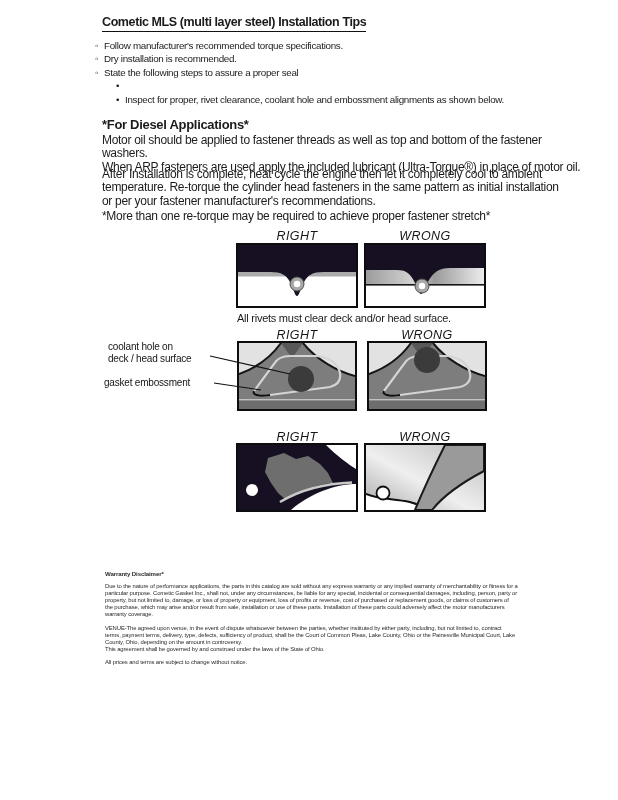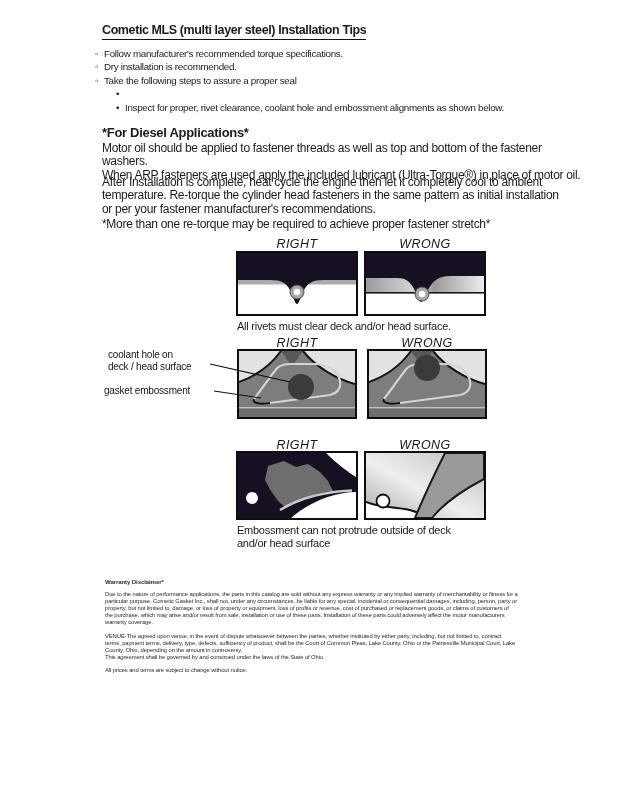--- a/index.html
+++ b/index.html
@@ -1,18 +1,18 @@
 <!DOCTYPE html>
 <html><head>
 <meta charset="utf-8">
 <style>
   html,body { margin:0; padding:0; background:#ffffff; }
   .page {
     position:relative; width:618px; height:671px; background:#ffffff;
-    font-family:"Liberation Sans", sans-serif; color:#1b1b1b; overflow:hidden;margin-top:8px;
+    font-family:"Liberation Sans", sans-serif; color:#1b1b1b; overflow:hidden;
   }
   .title {
     position:absolute; left:102px; top:15px;
     font-size:12.5px; font-weight:bold; letter-spacing:-0.4px;
     border-bottom:1.5px solid #111; padding-bottom:2px; white-space:nowrap;
   }
   .bullets { position:absolute; left:95px; top:39px; font-size:9.8px; letter-spacing:-0.3px; }
   .b-row { display:flex; line-height:13.4px; white-space:nowrap; }
   .b-row .m { width:9px; flex:0 0 9px; }
   .b-row.sub { margin-left:21px; }
@@ -45,21 +45,21 @@
     <div class="b-row">
       <span class="m">◦</span>
       <span>Follow manufacturer's recommended torque specifications.</span>
     </div>
     <div class="b-row">
       <span class="m">◦</span>
       <span>Dry installation is recommended.</span>
     </div>
     <div class="b-row">
       <span class="m">◦</span>
-      <span>Take the following steps to assure a proper seal</span>
+      <span>State the following steps to assure a proper seal</span>
     </div>
     <div class="b-row sub">
       <span class="m">•</span>
     </div>
     <div class="b-row sub">
       <span class="m">•</span>
       <span>Inspect for proper, rivet clearance, coolant hole and embossment alignments as shown below.</span>
     </div>
   </div>
 
@@ -170,22 +170,20 @@
           <stop offset="1" stop-color="#bdbdbd"></stop>
         </linearGradient>
       </defs>
       <rect width="118" height="65" fill="#ffffff"></rect>
       <path d="M0,0 H118 V65 H62 C42,51 18,57 0,49 Z" fill="url(#gw3)"></path>
       <path d="M0,49 C18,57 42,51 62,65" fill="none" stroke="#111111" stroke-width="2"></path>
       <path d="M79,0 H118 V26 C99,36 78,50 66,65 L49,65 C58,43 69,20 79,0 Z" fill="#9a9a9a" stroke="#1a1a1a" stroke-width="2"></path>
       <circle cx="17" cy="48" r="6.5" fill="#ffffff" stroke="#111111" stroke-width="1.8"></circle>
     </svg>
   </div>
-  <div class="cap" style="left:237px; top:516px; width:280px;">Embossment can not protrude outside of deck
-and/or head surface</div>
 
   <div class="legal">
     <div class="lh">Warranty Disclaimer*</div>
     <p>Due to the nature of performance applications, the parts in this catalog are sold without any express warranty or any implied warranty of merchantability or fitness for a particular purpose.  Cometic Gasket Inc., shall not, under any circumstances, be liable for any special, incidental or consequential damages, including, person, party or property, but not limited to, damage, or loss of property or equipment, loss of profits or revenue, cost of purchased or replacement goods, or claims of customers of the purchase, which may arise and/or result from sale, installation or use of these parts.  Installation of these parts could adversely affect the motor manufacturers warranty coverage.</p>
     <p>VENUE-The agreed upon venue, in the event of dispute whatsoever between the parties, whether instituted by either party, including, but not limited to, contract terms, payment terms, delivery, type, defects, sufficiency of product, shall be the Court of Common Pleas, Lake County, Ohio or the Painesville Municipal Court, Lake County, Ohio, depending on the amount in controversy.
 This agreement shall be governed by and construed under the laws of the State of Ohio.</p>
     <p>All prices and terms are subject to change without notice.</p>
     <p>Terms COD- Secured with a completed dealer/jobber application on File, COD-Company check with a current credit card number on file.  Open accounts may be established by well rated firms.  A credit application is available upon request.  Open accounts are due payable Net 30 days from date of invoice.  No statement will be sent.  If an account becomes 60 or more days past due, it is subject to being placed on credit hold.  No orders will be shipped or new orders accepted until past due balance is paid.  If an account becomes 90 or more days past due, it is subject to being placed for collections.  All costs of collection are the responsibility of the customer, including attorney fees, court costs, and other expenses of litigation.</p>
     <p>Returns- Authorized (RGA) must be obtained in advance on all returns.  A packing slip or invoice number must accompany the merchandise.  No returns after 30 days from invoice date.  All returns are subject to a 25% restocking charge.  All custom designed and custom manufactured gaskets are non-returnable.</p>
     <p>Only catalog parts are returnable.

